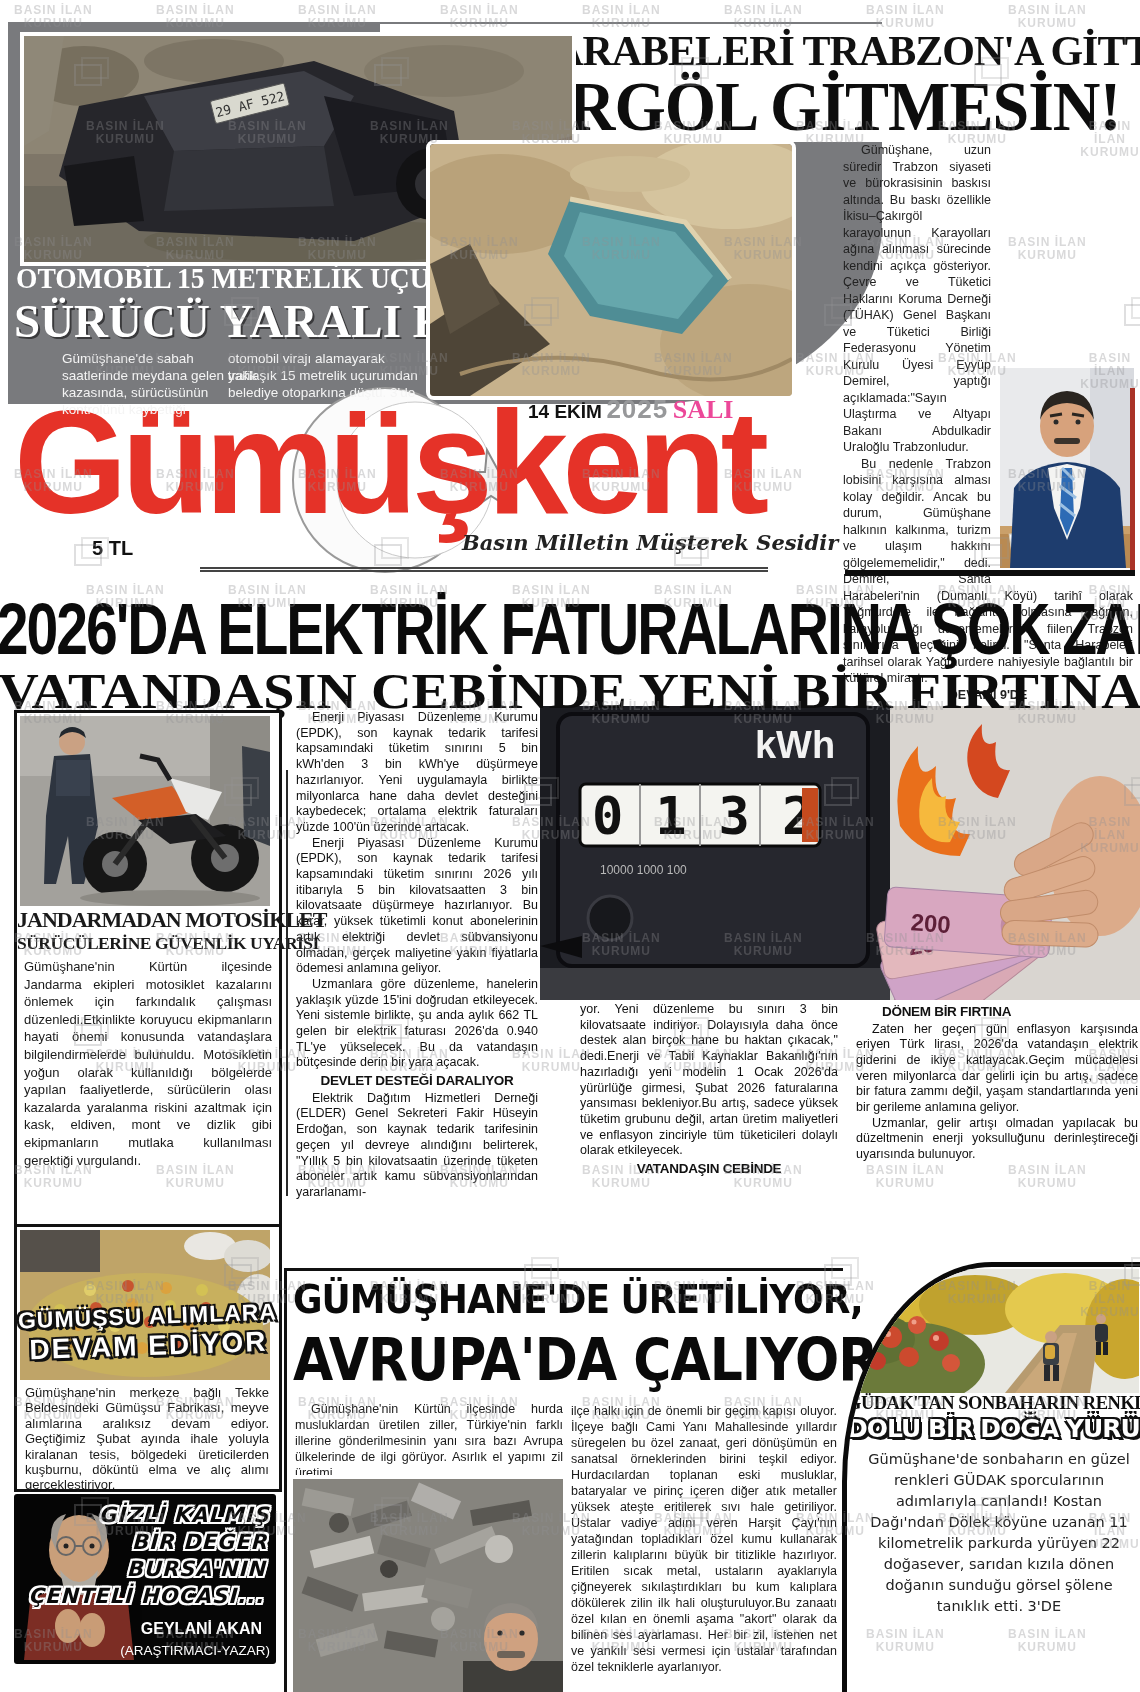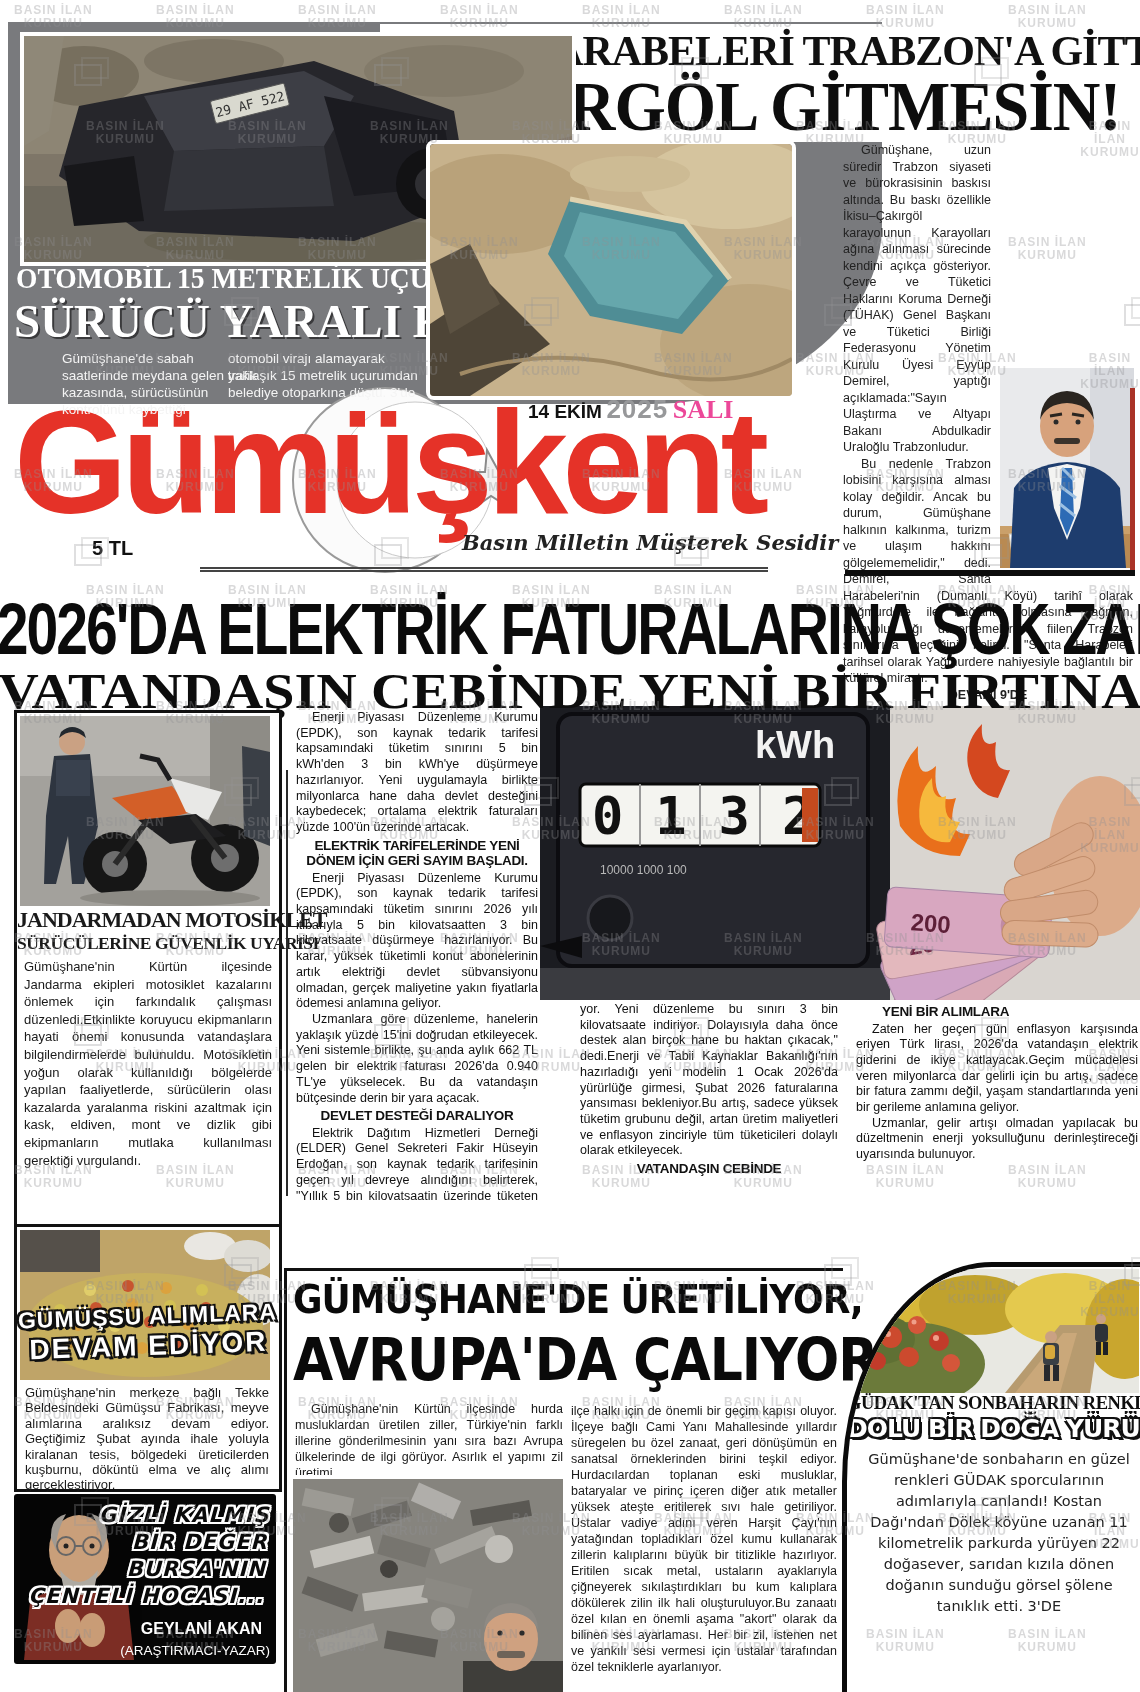--- a/index.html
+++ b/index.html
@@ -251,21 +251,20 @@
     </div>
     <div class="moto-h1">JANDARMADAN MOTOSİKLET</div>
     <div class="moto-h2">SÜRÜCÜLERİNE GÜVENLİK UYARISI</div>
     <div class="moto-body">Gümüşhane'nin Kürtün ilçesinde Jandarma ekipleri motosiklet kazalarını önlemek için farkındalık çalışması düzenledi.Etkinlikte koruyucu ekipmanların hayati önemi konusunda vatandaşlara bilgilendirmelerde bulunuldu. Motosikletin yoğun olarak kullanıldığı bölgelerde yapılan faaliyetlerde, sürücülerin olası kazalarda yaralanma riskini azaltmak için kask, eldiven, mont ve dizlik gibi ekipmanların mutlaka kullanılması gerektiği vurgulandı.</div>
   </div>
 
   <div class="abs colrule"></div>
 
   <div class="abs ecol" style="left:296px;top:710px;width:242px;height:492px;">
     <p>Enerji Piyasası Düzenleme Kurumu (EPDK), son kaynak tedarik tarifesi kapsamındaki tüketim sınırını 5 bin kWh'den 3 bin kWh'ye düşürmeye hazırlanıyor. Yeni uygulamayla birlikte milyonlarca hane daha devlet desteğini kaybedecek; ortalama elektrik faturaları yüzde 100'ün üzerinde artacak.</p>
-    <div class="esub">ELEKTRİK TARİFELERİNDE YENİ DÖNEM İÇİN GERİ SAYIM BAŞLADI.</div>
     <p>Enerji Piyasası Düzenleme Kurumu (EPDK), son kaynak tedarik tarifesi kapsamındaki tüketim sınırını 2026 yılı itibarıyla 5 bin kilovatsaatten 3 bin kilovatsaate düşürmeye hazırlanıyor. Bu karar, yüksek tüketimli konut abonelerinin artık elektriği devlet sübvansiyonu olmadan, gerçek maliyetine yakın fiyatlarla ödemesi anlamına geliyor.</p>
     <p>Uzmanlara göre düzenleme, hanelerin yaklaşık yüzde 15'ini doğrudan etkileyecek. Yeni sistemle birlikte, şu anda aylık 662 TL gelen bir elektrik faturası 2026'da 0.940 TL'ye yükselecek. Bu da vatandaşın bütçesinde derin bir yara açacak.</p>
     <div class="esub">DEVLET DESTEĞİ DARALIYOR</div>
     <p>Elektrik Dağıtım Hizmetleri Derneği (ELDER) Genel Sekreteri Fakir Hüseyin Erdoğan, son kaynak tedarik tarifesinin geçen yıl devreye alındığını belirterek, "Yıllık 5 bin kilovatsaatin üzerinde tüketen aboneler artık kamu sübvansiyonlarından yararlanamı-</p>
   </div>
 
   <div class="photo" style="left:540px;top:706px;width:600px;height:294px;z-index:2;">
     <svg width="600" height="294" viewBox="0 0 600 294">
       <rect width="600" height="294" fill="#d9d5d0"></rect>
       <rect width="350" height="294" fill="#1b1c21"></rect>
@@ -320,21 +319,21 @@
       </g>
     </svg>
   </div>
 
   <div class="abs ecol" style="left:580px;top:1002px;width:258px;height:198px;">
     <p style="text-indent:0">yor. Yeni düzenleme bu sınırı 3 bin kilovatsaate indiriyor. Dolayısıyla daha önce destek alan birçok hane bu haktan çıkacak," dedi.Enerji ve Tabii Kaynaklar Bakanlığı'nın hazırladığı yeni modelin 1 Ocak 2026'da yürürlüğe girmesi, Şubat 2026 faturalarına yansıması bekleniyor.Bu artış, sadece yüksek tüketim grubunu değil, artan üretim maliyetleri ve enflasyon zinciriyle tüm tüketicileri dolaylı olarak etkileyecek.</p>
     <div class="esub">VATANDAŞIN CEBİNDE</div>
   </div>
 
   <div class="abs ecol" style="left:856px;top:1002px;width:282px;height:200px;">
-    <div class="esub" style="text-align:left;padding-left:26px;">YENİ BİR ALIMLARA</div>
+    <div class="esub" style="text-align:left;padding-left:26px;">DÖNEM BİR FIRTINA</div>
     <p>Zaten her geçen gün enflasyon karşısında eriyen Türk lirası, 2026'da vatandaşın elektrik giderini de ikiye katlayacak.Geçim mücadelesi veren milyonlarca dar gelirli için bu artış, sadece bir fatura zammı değil, yaşam standartlarında yeni bir gerileme anlamına geliyor.</p>
     <p>Uzmanlar, gelir artışı olmadan yapılacak bu düzeltmenin enerji yoksulluğunu derinleştireceği uyarısında bulunuyor.</p>
   </div>
 
   <div class="abs gum-box">
     <div class="photo" style="position:relative;left:3px;top:3px;width:250px;height:150px;">
       <svg width="250" height="150" viewBox="0 0 250 150">
         <rect width="250" height="150" fill="#bfa468"></rect>
         <rect width="80" height="42" fill="#55504a"></rect>
         <ellipse cx="190" cy="16" rx="26" ry="14" fill="#e9e7e2"></ellipse>

